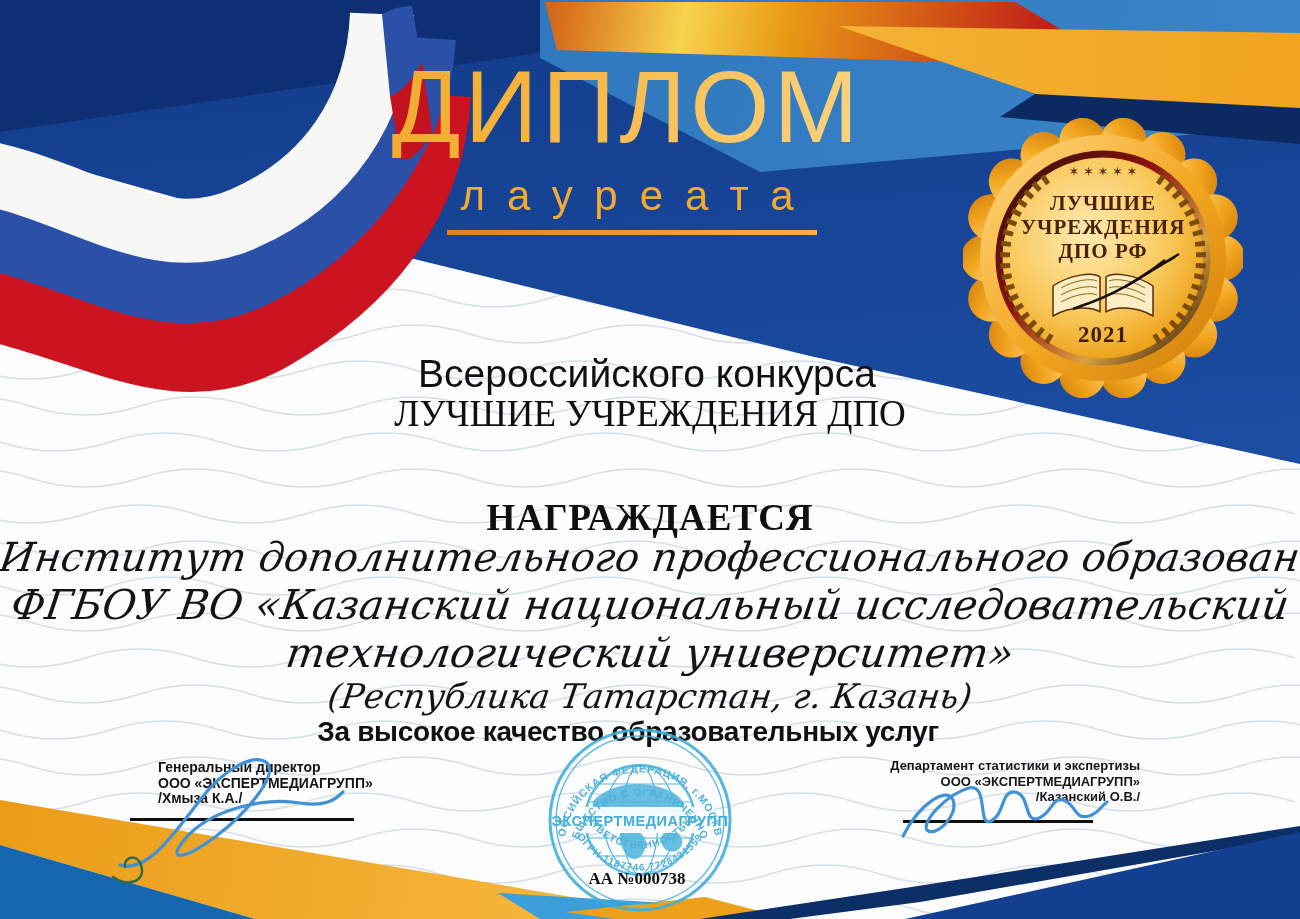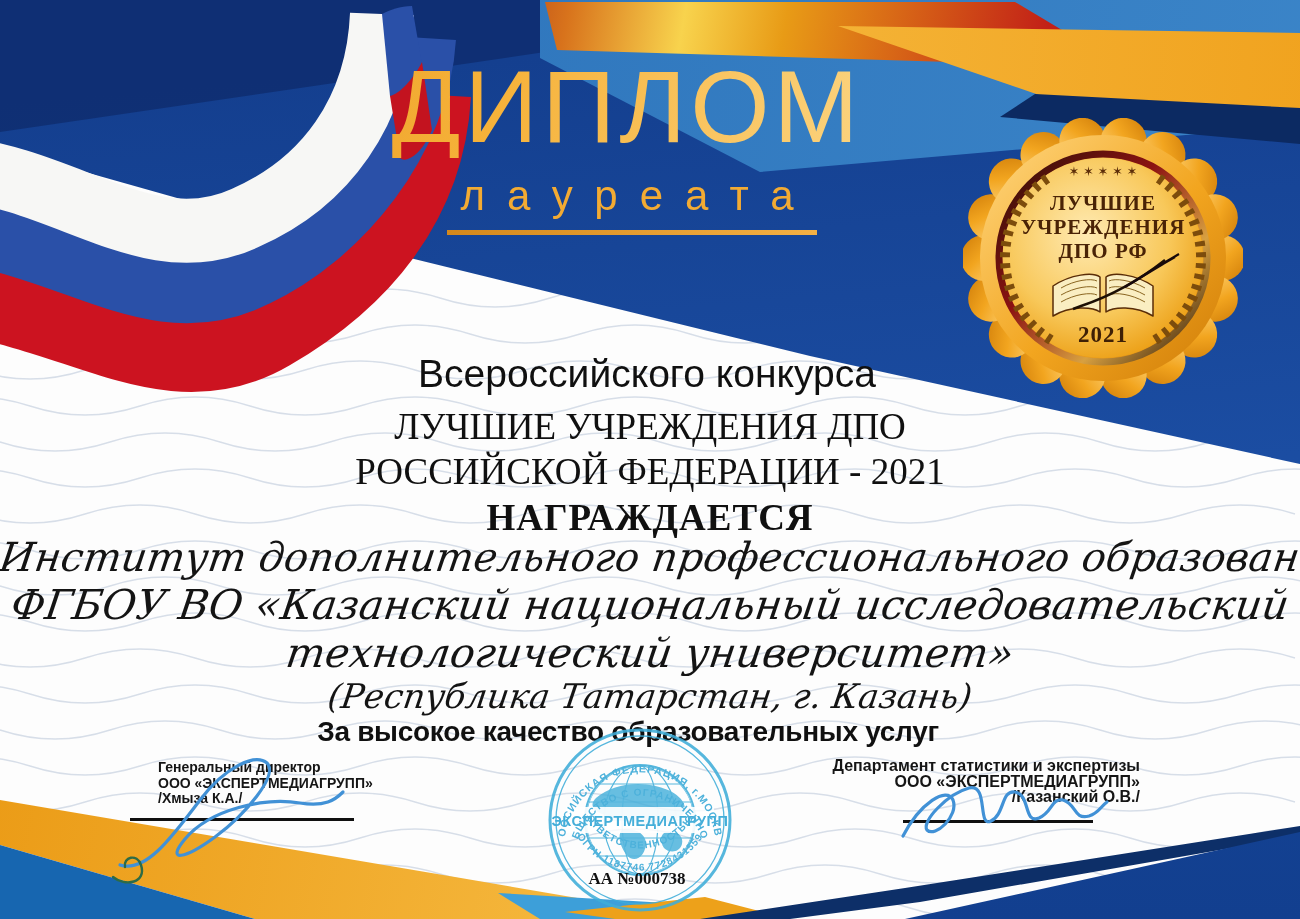--- a/index.html
+++ b/index.html
@@ -30,31 +30,31 @@
   
   .ctr{position:absolute;left:0;width:1300px;text-align:center;color:#101010;white-space:nowrap;}
   .title{top:56px;font-size:102px;font-weight:400;letter-spacing:4px;line-height:1;
          background:linear-gradient(100deg,#e08a10,#f6b23a 40%,#fbd27c 68%,#f3a928);
          -webkit-background-clip:text;background-clip:text;color:transparent;transform:translateX(-23px);}
   .subtitle{top:172px;font-size:42px;letter-spacing:22px;color:#f3ab33;transform:translateX(-12px);}
   .underline{position:absolute;left:447px;top:230px;width:370px;height:5px;
              background:linear-gradient(90deg,#d4881c,#f4b044);}
   .intro{top:352px;font-size:39px;transform:translateX(-3px);}
   .serifline{font-family:"Liberation Serif",serif;font-size:37px;}
-  .c1{top:405px}.c2{top:450px}
+  .c1{top:392px}.c2{top:450px}
   .awarded{top:496px;font-family:"Liberation Serif",serif;font-size:37px;font-weight:700;letter-spacing:1px;}
   .script{font-family:"DejaVu Serif",serif;font-style:italic;color:#141414;transform:skewX(-8deg);}
   .r1{top:534px;font-size:40px;}
   .r2{top:581px;font-size:41px;}
   .r3{top:629px;font-size:41px;}
   .loc{top:676px;font-size:34px;}
   .merit{top:716px;font-size:28px;font-weight:700;letter-spacing:-.3px;transform:translateX(-22px);}
   .sigblock{position:absolute;font-size:14px;font-weight:700;line-height:15.5px;color:#151515;}
   .sig-left{left:158px;top:760px;width:250px;text-align:left;}
-  .sig-right{left:830px;top:758px;width:310px;text-align:right;font-size:16px;}
+  .sig-right{left:830px;top:758px;width:310px;text-align:right;font-size:13px;}
   .sigline{position:absolute;height:2.5px;background:#101010;}
   .sigline-l{left:130px;top:818px;width:224px;}
   .sigline-r{left:903px;top:820px;width:190px;}
   .serial{top:869px;font-family:"Liberation Serif",serif;font-size:17px;font-weight:700;transform:translateX(-13px);}
   svg{position:absolute;}
 </style>
 </head>
 <body>
 
 <div class="page">
@@ -172,21 +172,20 @@
     </g>
     <text y="84" text-anchor="middle" font-family="Liberation Serif,serif" font-weight="700" font-size="23" fill="#3f2005" letter-spacing="1">2021</text>
   </svg>
 
   <div class="ctr z4 title">ДИПЛОМ</div>
   <div class="ctr z4 subtitle">лауреата</div>
   <div class="underline z4"></div>
 
   <div class="ctr z4 intro">Всероссийского конкурса</div>
   <div class="ctr z4 serifline c1">ЛУЧШИЕ УЧРЕЖДЕНИЯ ДПО</div>
-  <div class="ctr z4 serifline c2">РОССИЙСКОЙ ФЕДЕРАЦИИ - 2021</div>
   <div class="ctr z4 awarded">НАГРАЖДАЕТСЯ</div>
   <div class="ctr z4 script r1">Институт дополнительного профессионального образования</div>
   <div class="ctr z4 script r2">ФГБОУ ВО «Казанский национальный исследовательский</div>
   <div class="ctr z4 script r3">технологический университет»</div>
   <div class="ctr z4 script loc">(Республика Татарстан, г. Казань)</div>
   <div class="ctr z4 merit">За высокое качество образовательных услуг</div>
 
   <div class="sigblock sig-left z4">
     <div>Генеральный директор</div>
     <div>ООО «ЭКСПЕРТМЕДИАГРУПП»</div>

